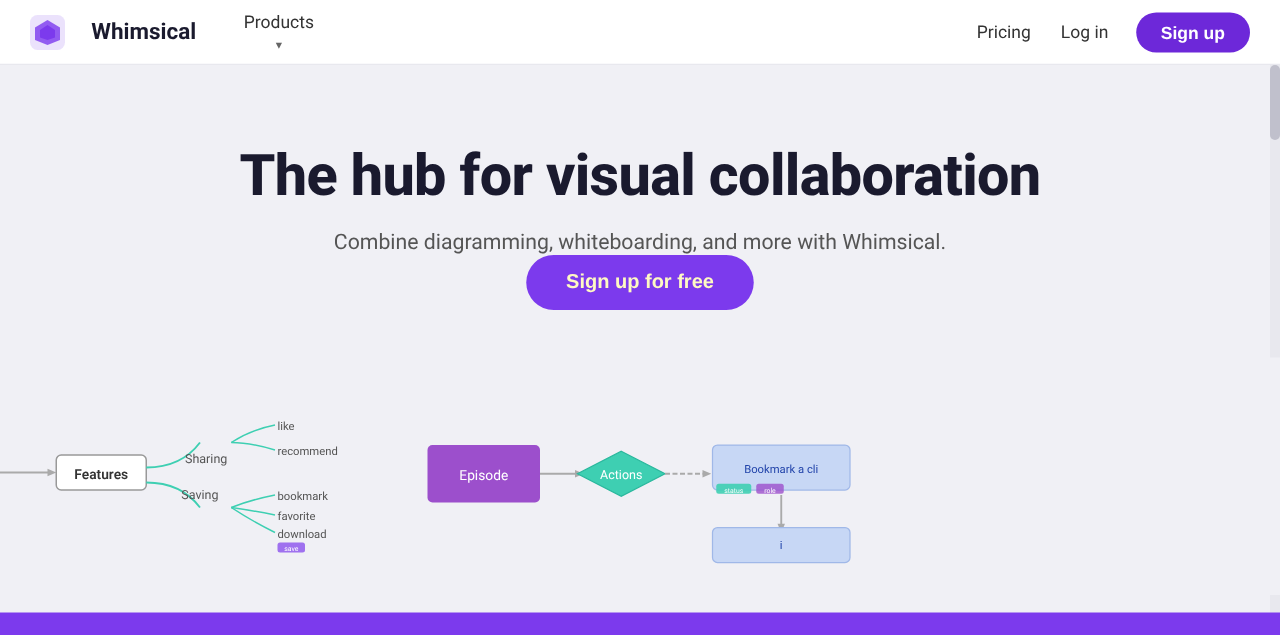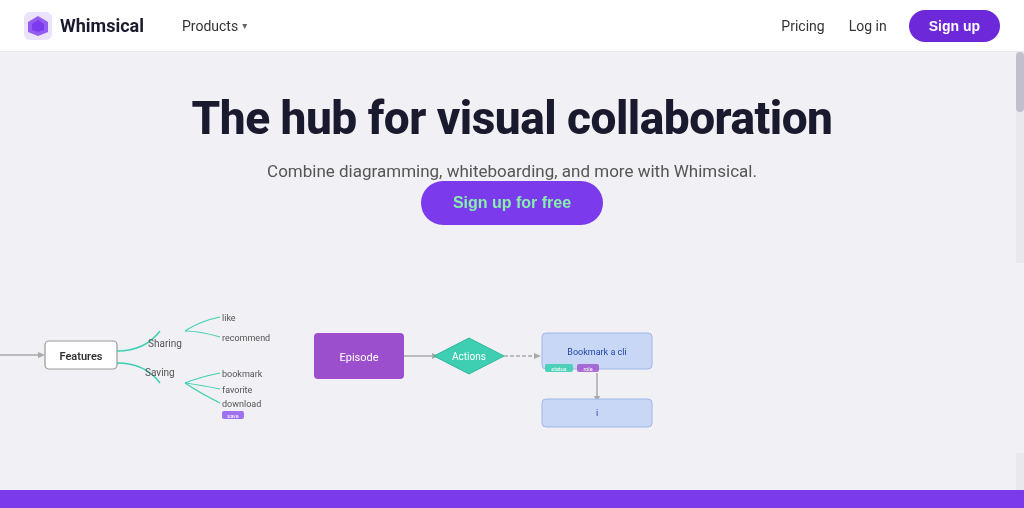--- a/index.html
+++ b/index.html
@@ -30,35 +30,37 @@
     }
     .logo-icon {
       width: 28px;
       height: 28px;
     }
     .logo-text {
       font-size: 18px;
       font-weight: 700;
       color: #1a1a2e;
       margin-right: 20px;
+      margin-left: 13px;
     }
     .nav-links {
       display: flex;
       align-items: center;
       gap: 4px;
     }
     .nav-link {
       font-size: 14px;
       color: #333;
       padding: 6px 10px;
       cursor: pointer;
       display: flex;
       align-items: center;
       gap: 4px;
       border-radius: 6px;
+      flex-direction: column;
     }
     .nav-link .chevron {
       font-size: 10px;
       color: #666;
     }
     .navbar-right {
       margin-left: auto;
       display: flex;
       align-items: center;
       gap: 4px;
@@ -96,38 +98,38 @@
       width: 100%;
       height: 60px;
       background: #c0c0cc;
       border-radius: 4px;
       margin-top: 52px;
     }
 
     
     .hero {
       text-align: center;
-      padding: 40px 20px 28px;
+      padding: 63px 20px 28px;
       background: #f0f0f5;
     }
     .hero-title {
       font-size: 46px;
       font-weight: 800;
       color: #1a1a2e;
       line-height: 1.15;
       margin-bottom: 16px;
       letter-spacing: -0.5px;
     }
     .hero-subtitle {
       font-size: 17px;
       color: #555;
     }
     .hero-cta {
       background: #7c3aed;
-      color: #86efac;
+      color: #fef9c3;
       border: none;
       border-radius: 28px;
       padding: 13px 32px;
       font-size: 16px;
       font-weight: 600;
       cursor: pointer;
       display: inline-block;
     }
 
     
@@ -149,21 +151,21 @@
       height: 170px;
     }
     .mindmap svg {
       width: 100%;
       height: 100%;
     }
 
     
     .flowchart {
       position: absolute;
-      left: 304px;
+      left: 332px;
       top: 20px;
       width: 400px;
       height: 150px;
     }
     .flowchart svg {
       width: 100%;
       height: 100%;
     }
 
     

